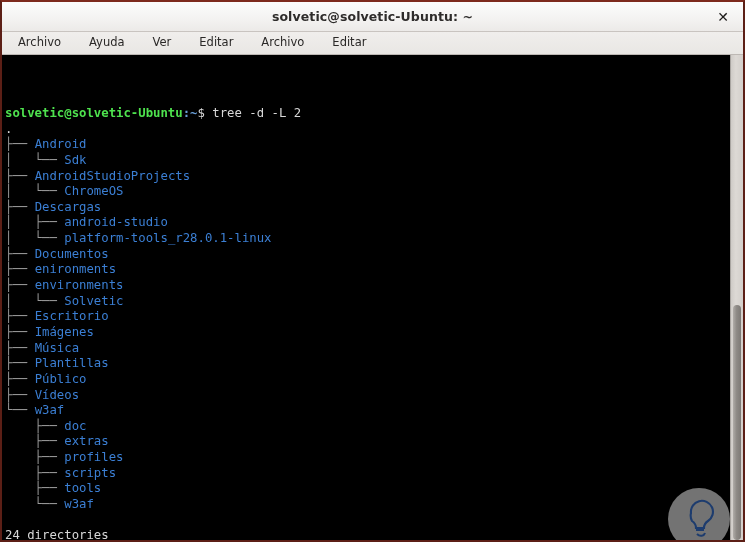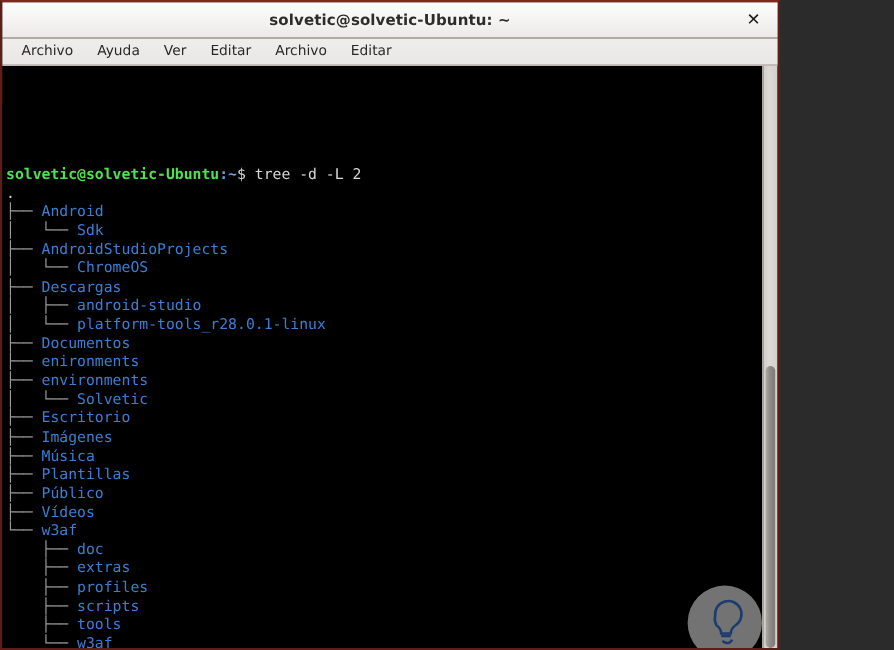--- a/index.html
+++ b/index.html
@@ -7,21 +7,21 @@
   html, body {
     width: 745px;
     height: 542px;
     overflow: hidden;
     background: #2b2b2b;
     font-family: "DejaVu Sans", sans-serif;
   }
 
   #window {
     position: relative;
-    width: 650px;
+    width: 745px;
     height: 542px;
     background: #3b1612;
     border: 2px solid #5c1f16;
     border-top-color: #7d2a1e;
     display: flex;
     flex-direction: column;
   }
 
   
   #titlebar {
@@ -64,21 +64,21 @@
 
   
   #menubar {
     height: 23px;
     flex: 0 0 23px;
     background: linear-gradient(to bottom, #f0eeec 0%, #e9e7e4 100%);
     border-bottom: 1px solid #bdb8b4;
     display: flex;
     align-items: center;
     padding-left: 8px;
-    gap: 4px;
+    gap: 12px;
   }
 
   .menu-item {
     font-family: "DejaVu Sans", sans-serif;
     font-size: 11.5px;
     color: #2a2827;
     padding: 2px 8px 3px 8px;
     cursor: default;
     white-space: nowrap;
     line-height: 1;
@@ -96,21 +96,20 @@
   #terminal {
     flex: 1 1 auto;
     background: #000000;
     padding: 4px 0 0 3px;
     overflow: hidden;
     font-family: "DejaVu Sans Mono", monospace;
     font-size: 12.3px;
     line-height: 15.65px;
     white-space: pre;
     letter-spacing: 0px;
-    margin-top: 32px;
   }
 
   .line { white-space: pre; height: 15.65px; }
 
   .c-prompt { color: #4ee24e; font-weight: bold; }
   .c-path   { color: #6a9fd8; font-weight: bold; }
   .c-white  { color: #d8d8d8; }
   .c-dir    { color: #3b7fd4; font-weight: normal; }
   .c-branch { color: #9a9a9a; }
 

